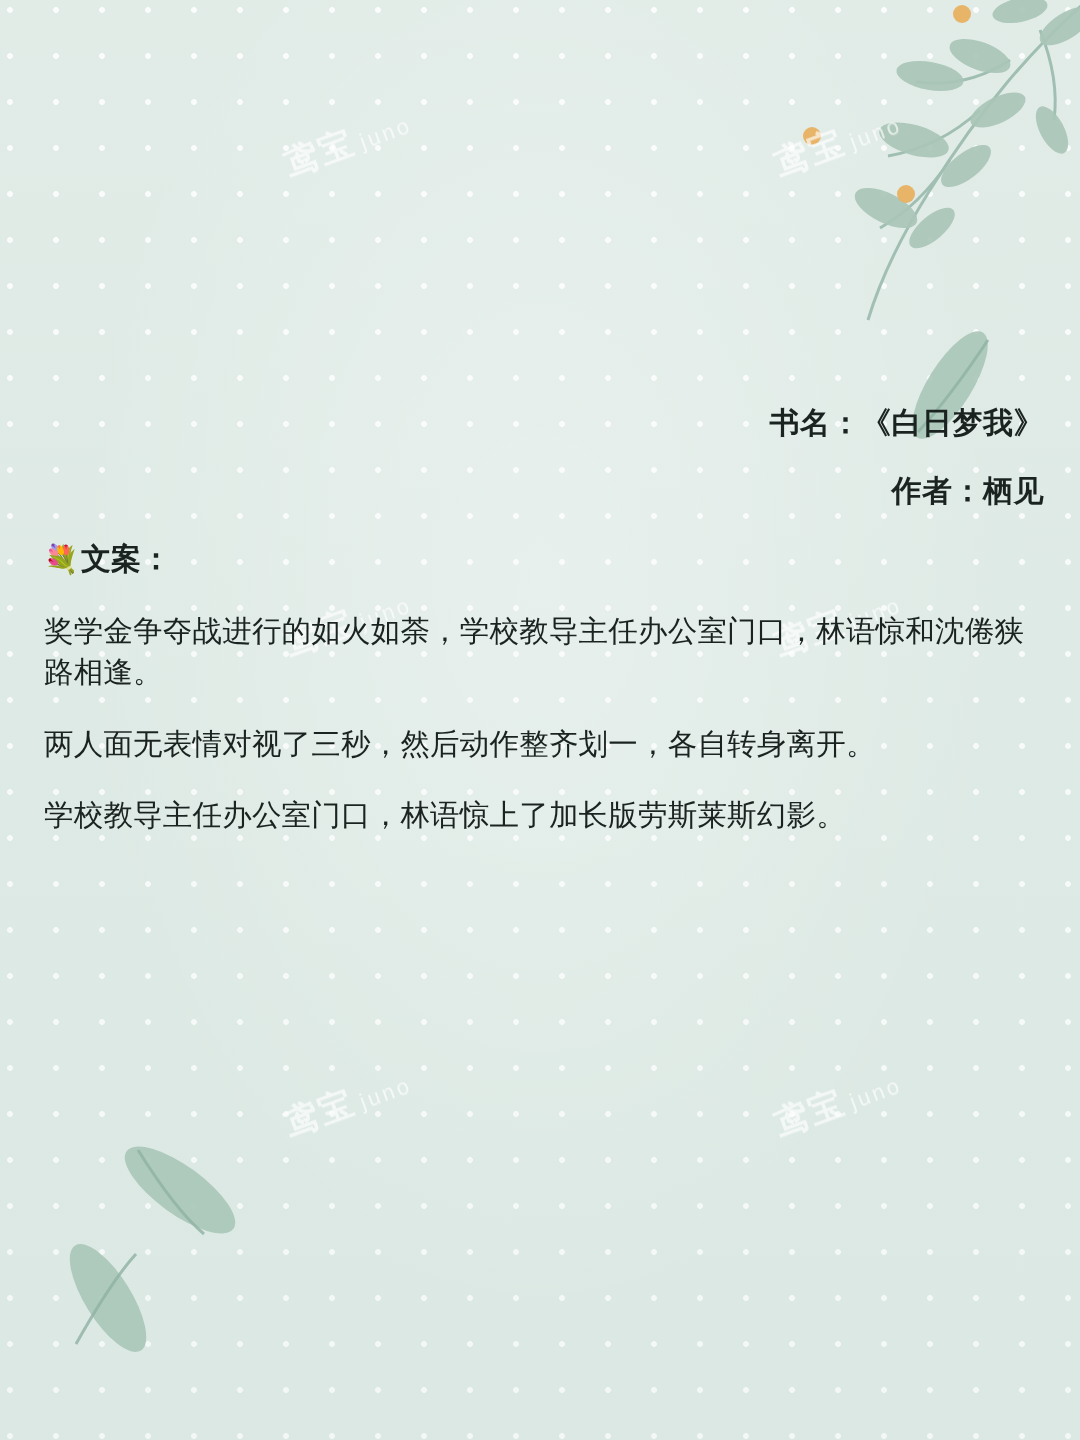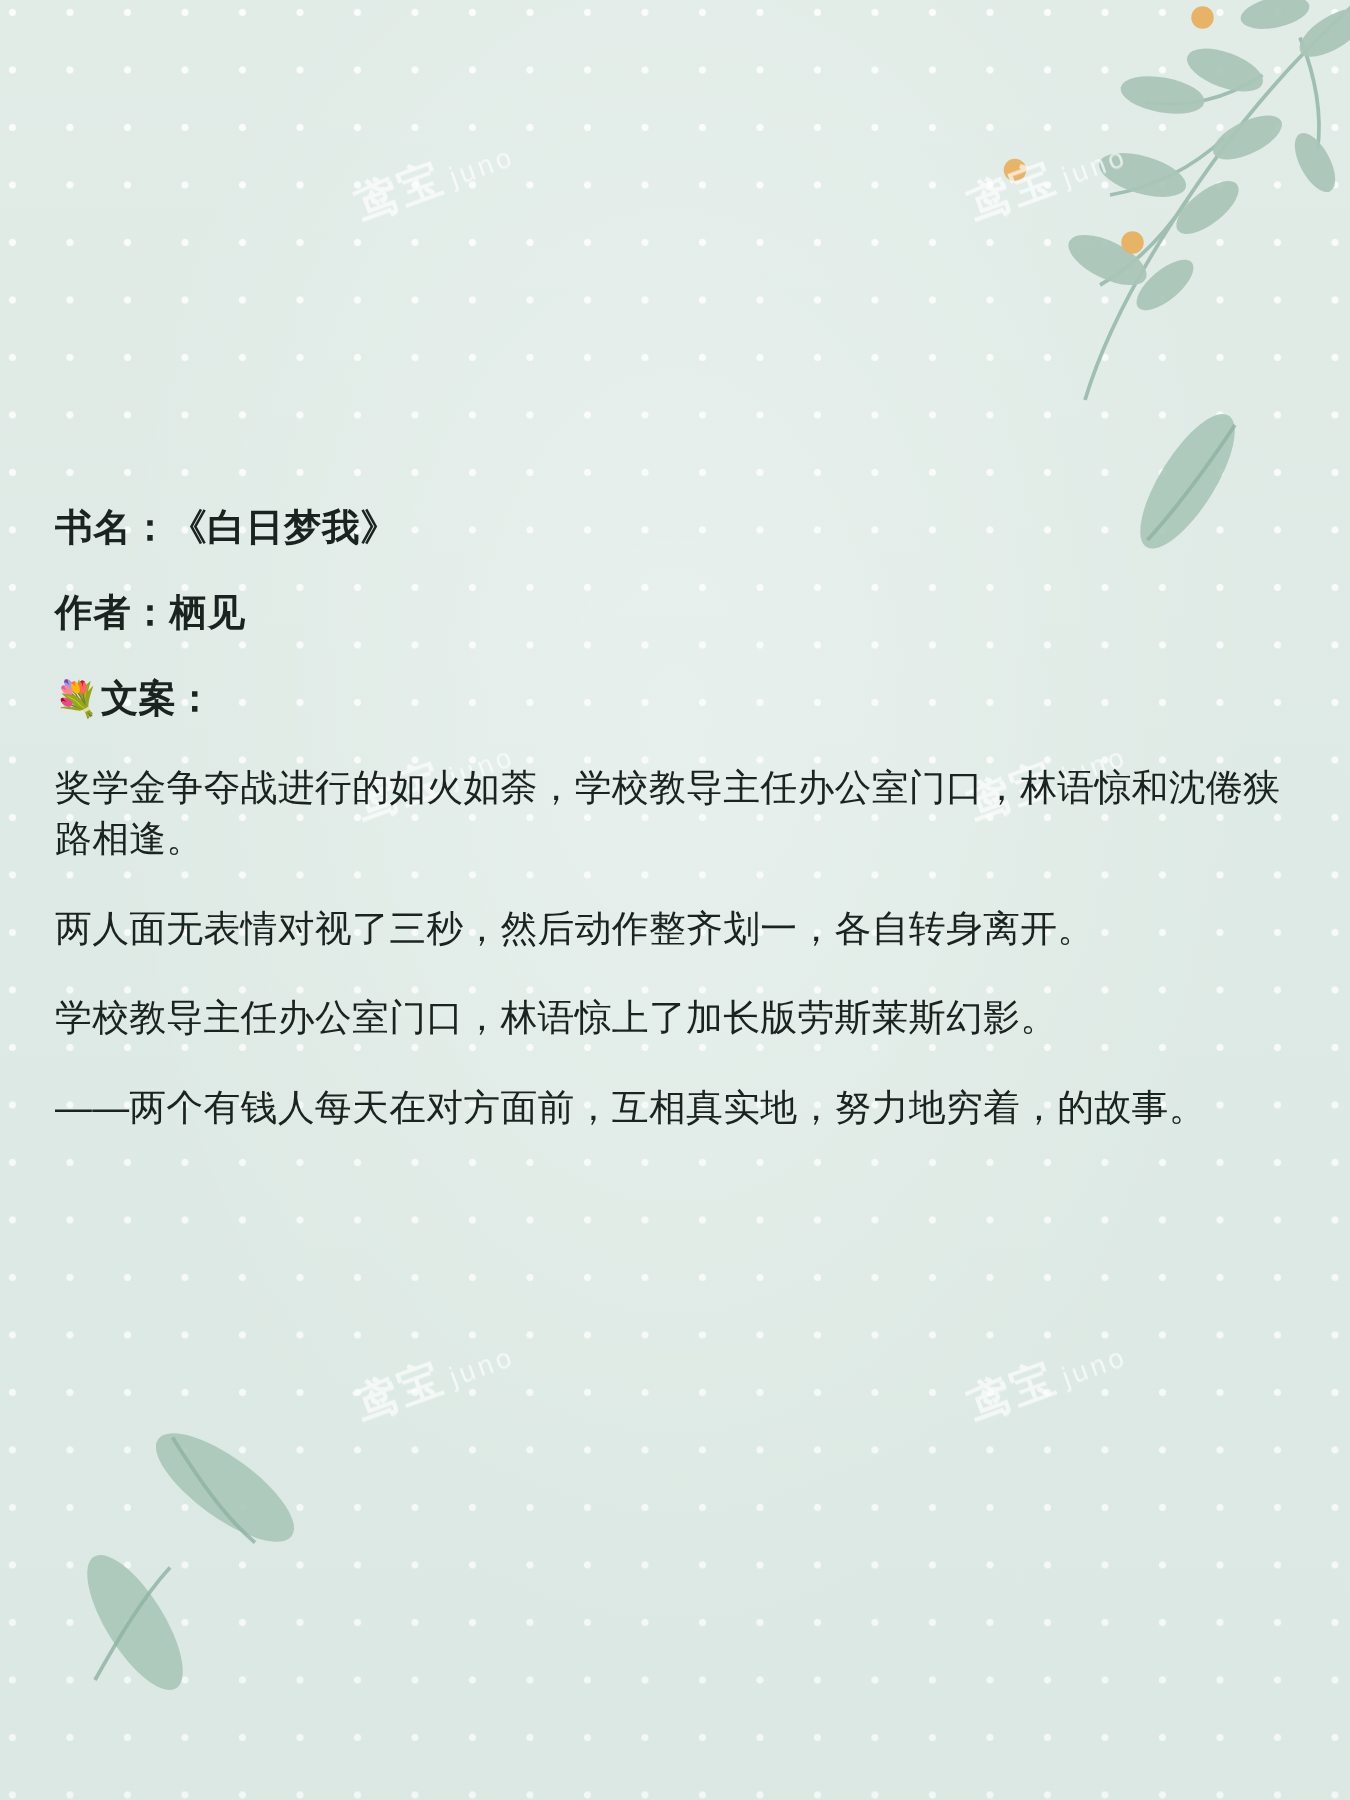--- a/index.html
+++ b/index.html
@@ -88,20 +88,21 @@
     top: 404px;
     width: 1000px;
     color: #1b2320;
   }
   .meta-line {
     font-size: 30px;
     font-weight: 700;
     letter-spacing: 0.5px;
     margin-bottom: 30px;
     line-height: 1.25;
+    text-align: right;
   }
   .blurb-head {
     font-size: 30px;
     font-weight: 700;
     margin-bottom: 26px;
     display: flex;
     align-items: center;
     gap: 2px;
   }
   .flower-icon {
@@ -177,16 +178,15 @@
     <div class="meta-line">作者：栖见</div>
 
     <div class="blurb-head">
       <span class="flower-icon">💐</span>
       <span>文案：</span>
     </div>
 
     <p class="para">奖学金争夺战进行的如火如荼，学校教导主任办公室门口，林语惊和沈倦狭路相逢。</p>
     <p class="para">两人面无表情对视了三秒，然后动作整齐划一，各自转身离开。</p>
     <p class="para">学校教导主任办公室门口，林语惊上了加长版劳斯莱斯幻影。</p>
-    <p class="para">——两个有钱人每天在对方面前，互相真实地，努力地穷着，的故事。</p>
 
   </div>
 </div>
 
 </body></html>

